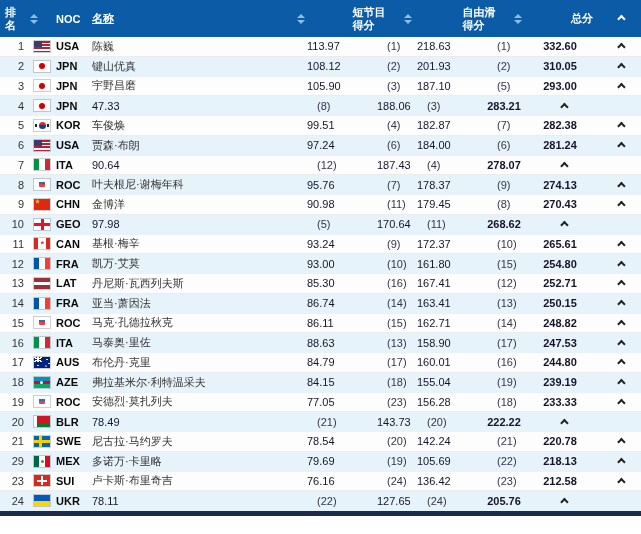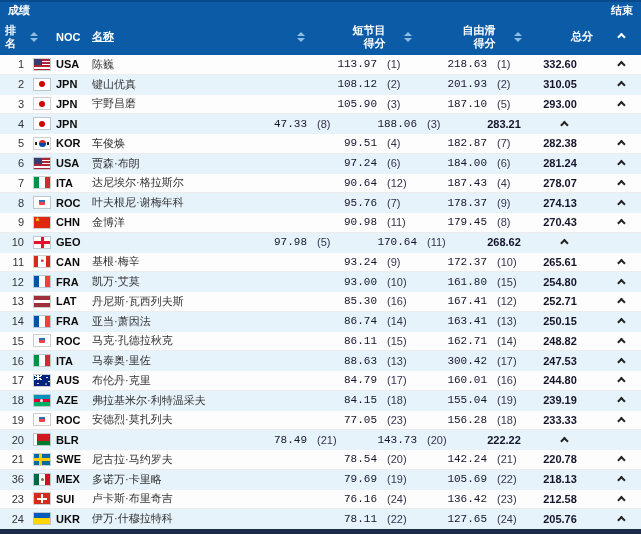--- a/index.html
+++ b/index.html
@@ -26,21 +26,21 @@
 
   
   .header {
     height:37px; background:#0b5ba7; color:#fff; font-size:11px; font-weight:bold;
   }
   .header .cell { display:flex; align-items:center; }
   .h-rank { white-space:pre-line; line-height:1.15; padding-left:5px; }
   .h-sort-rank { justify-content:flex-start; }
   .h-name { justify-content:space-between; padding-right:2px;text-decoration:underline; }
   .h-span2 { grid-column: span 2; position:relative; justify-content:center; }
-  .h-2line { white-space:pre-line; line-height:1.15; text-align:right; padding-left:14px; }
+  .h-2line { white-space:pre-line; line-height:1.15; text-align:left; padding-left:14px; }
   .h-total { justify-content:flex-end; padding-right:6px; }
   .h-caret { justify-content:center; }
 
   
   .sort { display:inline-flex; flex-direction:column; align-items:center; gap:2px; cursor:pointer; }
   .sort i { display:block; width:0; height:0; border-left:4px solid transparent; border-right:4px solid transparent; }
   .sort .up   { border-bottom:4px solid #8ebde4; }
   .sort .down { border-top:4px solid #8ebde4; }
   .h-span2 .sort { position:absolute; right:5px; top:50%; transform:translateY(-50%); }
 
@@ -52,21 +52,21 @@
   .rows { height:474px; display:flex; flex-direction:column; }
   .row {
     height:19.75px; font-size:11px; color:#333;
     border-bottom:1px solid #ececec; background:#fdfdfd; cursor:pointer;
   }
   .row:nth-child(even) { background:#e7f3fb; border-bottom-color:#e7f3fb; }
   .c-rank  { text-align:right; padding-right:6px; color:#333; }
   .c-flag  { display:flex; justify-content:flex-start; padding-left:4px; }
   .c-noc   { font-weight:bold; color:#0a0a0a; }
   .c-name  { overflow:hidden; white-space:nowrap; }
-  .c-score { text-align:right; color:#14142b;font-family:Liberation Mono, monospace; }
+  .c-score { text-align:left; color:#14142b; }
   .c-srank { text-align:left; padding-left:10px; color:#33334d; }
   .c-total { text-align:center; padding-right:6px; color:#14142b; font-weight:bold; }
   .c-caret { text-align:center; }
 
   
   .bottombar { height:5px; background:#1c2b4a; }
 
   
   .flag { position:relative; width:16px; height:11px; display:inline-block; flex:none;
           background:#ccc; box-shadow:0 0 0 1px rgba(0,0,0,.18); overflow:hidden; }
@@ -132,24 +132,20 @@
   [data-flag="SUI"]::before { left:3px; top:4.5px; width:10px; height:2.5px; background:#fff; }
   [data-flag="SUI"]::after  { left:6.75px; top:1px; width:2.5px; height:9px; background:#fff; }
 
   [data-flag="UKR"] { background:linear-gradient(180deg,#005bbb 0 50%,#ffd500 50%); }
 </style>
 </head>
 <body>
 
 <div class="panel">
 
-  <div class="titlebar">
-    <span>成绩</span>
-    <span>结束</span>
-  </div>
 
   <div class="header grid">
     <div class="cell h-rank">排
 名</div>
     <div class="cell h-sort-rank">
       <span class="sort">
           <i class="up"></i>
           <i class="down"></i>
         </span>
     </div>
@@ -284,21 +280,20 @@
       <span class="chev"></span>
     </div>
   </div>
 
   <div class="row grid">
     <div class="c-rank">7</div>
     <div class="c-flag">
       <span class="flag" data-flag="ITA"></span>
     </div>
     <div class="c-noc">ITA</div>
-    <div class="c-name">达尼埃尔·格拉斯尔</div>
     <div class="c-score">90.64</div>
     <div class="c-srank">(12)</div>
     <div class="c-score">187.43</div>
     <div class="c-srank">(4)</div>
     <div class="c-total">278.07</div>
     <div class="c-caret">
       <span class="chev"></span>
     </div>
   </div>
 
@@ -439,21 +434,21 @@
 
   <div class="row grid">
     <div class="c-rank">16</div>
     <div class="c-flag">
       <span class="flag" data-flag="ITA"></span>
     </div>
     <div class="c-noc">ITA</div>
     <div class="c-name">马泰奥·里佐</div>
     <div class="c-score">88.63</div>
     <div class="c-srank">(13)</div>
-    <div class="c-score">300.42</div>
+    <div class="c-score">158.90</div>
     <div class="c-srank">(17)</div>
     <div class="c-total">247.53</div>
     <div class="c-caret">
       <span class="chev"></span>
     </div>
   </div>
 
   <div class="row grid">
     <div class="c-rank">17</div>
     <div class="c-flag">
@@ -532,21 +527,21 @@
     <div class="c-srank">(20)</div>
     <div class="c-score">142.24</div>
     <div class="c-srank">(21)</div>
     <div class="c-total">220.78</div>
     <div class="c-caret">
       <span class="chev"></span>
     </div>
   </div>
 
   <div class="row grid">
-    <div class="c-rank">36</div>
+    <div class="c-rank">29</div>
     <div class="c-flag">
       <span class="flag" data-flag="MEX"></span>
     </div>
     <div class="c-noc">MEX</div>
     <div class="c-name">多诺万·卡里略</div>
     <div class="c-score">79.69</div>
     <div class="c-srank">(19)</div>
     <div class="c-score">105.69</div>
     <div class="c-srank">(22)</div>
     <div class="c-total">218.13</div>
@@ -571,21 +566,20 @@
       <span class="chev"></span>
     </div>
   </div>
 
   <div class="row grid">
     <div class="c-rank">24</div>
     <div class="c-flag">
       <span class="flag" data-flag="UKR"></span>
     </div>
     <div class="c-noc">UKR</div>
-    <div class="c-name">伊万·什穆拉特科</div>
     <div class="c-score">78.11</div>
     <div class="c-srank">(22)</div>
     <div class="c-score">127.65</div>
     <div class="c-srank">(24)</div>
     <div class="c-total">205.76</div>
     <div class="c-caret">
       <span class="chev"></span>
     </div>
   </div>
 </div>

